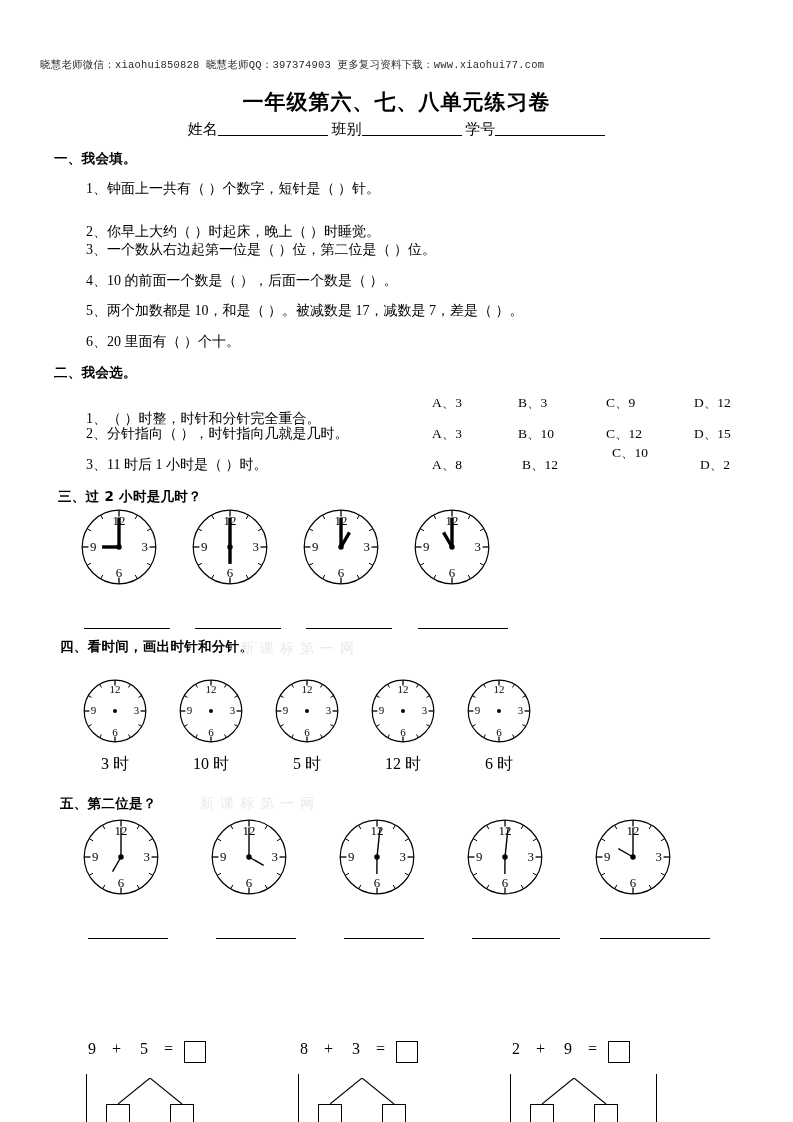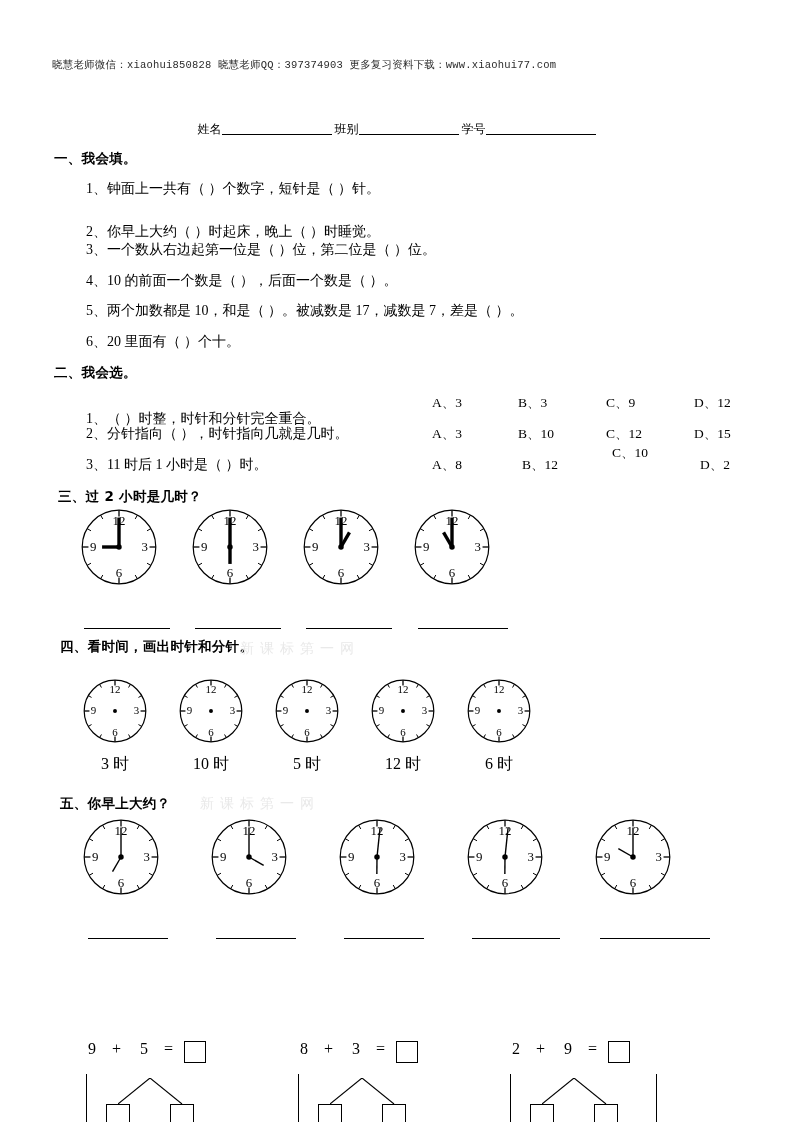--- a/index.html
+++ b/index.html
@@ -9,34 +9,34 @@
     background: #ffffff;
     font-family: "Liberation Serif", "DejaVu Serif", serif;
     color: #000;
     position: relative;
     overflow: hidden;
   }
   .page { position: relative; width: 793px; height: 1122px; }
 
   
   .ad-line {
-    position: absolute; left: 52px; top: 58px; width: 700px;
+    position: absolute; left: 40px; top: 58px; width: 700px;
     font-family: "Liberation Mono", "DejaVu Sans Mono", monospace;
     font-size: 10.5px; letter-spacing: .2px; color: #2b2b2b;
     white-space: nowrap;
   }
   .title {
     position: absolute; left: 0; top: 88px; width: 793px;
     text-align: center;
     font-family: "DejaVu Sans", "Liberation Sans", sans-serif;
     font-weight: bold; font-size: 21px; letter-spacing: 1px;
   }
   .idrow {
     position: absolute; left: 0; top: 120px; width: 793px;
-    text-align: center; font-size: 12px;
+    text-align: center; font-size: 15px;
   }
   .idrow .fld { display:inline-block; }
   .idrow .ul { display:inline-block; border-bottom:1px solid #000; height:15px; vertical-align:-2px; }
 
   
   .sec-h {
     position: absolute; font-family: "DejaVu Sans", "Liberation Sans", sans-serif;
     font-weight: bold; font-size: 13.5px; letter-spacing:.3px; white-space: nowrap;
   }
   .q { position:absolute; font-size:14px; white-space:nowrap; }
@@ -62,20 +62,21 @@
   .expr { position:absolute; font-size:16px; white-space:nowrap; letter-spacing:1px; }
   .bx { position:absolute; border:1.2px solid #000; }
   .vline { position:absolute; border-left:1.2px solid #000; }
 </style>
 </head>
 <body>
 
 <div class="page">
 
   <div class="ad-line">晓慧老师微信：xiaohui850828  晓慧老师QQ：397374903  更多复习资料下载：www.xiaohui77.com</div>
+  <div class="title">一年级第六、七、八单元练习卷</div>
 
   <div class="idrow">
     <span class="fld">姓名</span><span class="ul" style="width:110px"></span>
     <span class="fld">班别</span><span class="ul" style="width:100px"></span>
     <span class="fld">学号</span><span class="ul" style="width:110px"></span>
   </div>
 
   <div class="sec-h" style="left:54px; top:150px;">一、我会填。</div>
   <div class="q" style="left:86px; top:180px;">1、钟面上一共有（      ）个数字，短针是（      ）针。</div>
   <div class="q" style="left:86px; top:211px;margin-top:12px;">2、你早上大约（     ）时起床，晚上（     ）时睡觉。</div>
@@ -320,21 +321,21 @@
           <text x="33" y="14.740000000000002" text-anchor="middle" font-size="10.89" font-family="&quot;Liberation Serif&quot;,&quot;DejaVu Serif&quot;,serif" fill="#000">12</text>
           <text x="54.56" y="36.3" text-anchor="middle" font-size="10.89" font-family="&quot;Liberation Serif&quot;,&quot;DejaVu Serif&quot;,serif" fill="#000">3</text>
           <text x="33" y="57.86" text-anchor="middle" font-size="10.89" font-family="&quot;Liberation Serif&quot;,&quot;DejaVu Serif&quot;,serif" fill="#000">6</text>
           <text x="11.440000000000001" y="36.3" text-anchor="middle" font-size="10.89" font-family="&quot;Liberation Serif&quot;,&quot;DejaVu Serif&quot;,serif" fill="#000">9</text>
           <circle cx="33" cy="33" r="1.98" fill="#000"></circle>
         </svg>
       </div>
       <div class="clabel" style="left: 466px; top: 754px; width: 66px;">6 时</div>
     </div>
 
-  <div class="sec-h" style="left:60px; top:795px;">五、你早上大约？</div>
+  <div class="sec-h" style="left:60px; top:795px;">五、第二位是？</div>
   <div class="wm" style="left:200px; top:795px;">新课标第一网</div>
   <div id="s5-clocks">
       <div class="clock" style="left: 82px; top: 818px;">
         <svg width="78" height="78" viewBox="0 0 78 78">
           <circle cx="39" cy="39" r="36.8" fill="#fff" stroke="#000" stroke-width="1.2"></circle>
           <line x1="39" y1="2.200000000000003" x2="39" y2="8.456000000000003" stroke="#000" stroke-width="1.3"></line>
           <line x1="57.400000000000006" y1="7.130265140732661" x2="55.19200000000001" y2="10.954633323844739" stroke="#000" stroke-width="1"></line>
           <line x1="70.86973485926734" y1="20.600000000000005" x2="67.04536667615527" y2="22.808000000000003" stroke="#000" stroke-width="1"></line>
           <line x1="75.8" y1="39" x2="69.544" y2="39" stroke="#000" stroke-width="1.3"></line>
           <line x1="70.86973485926734" y1="57.39999999999999" x2="67.04536667615527" y2="55.19199999999999" stroke="#000" stroke-width="1"></line>

